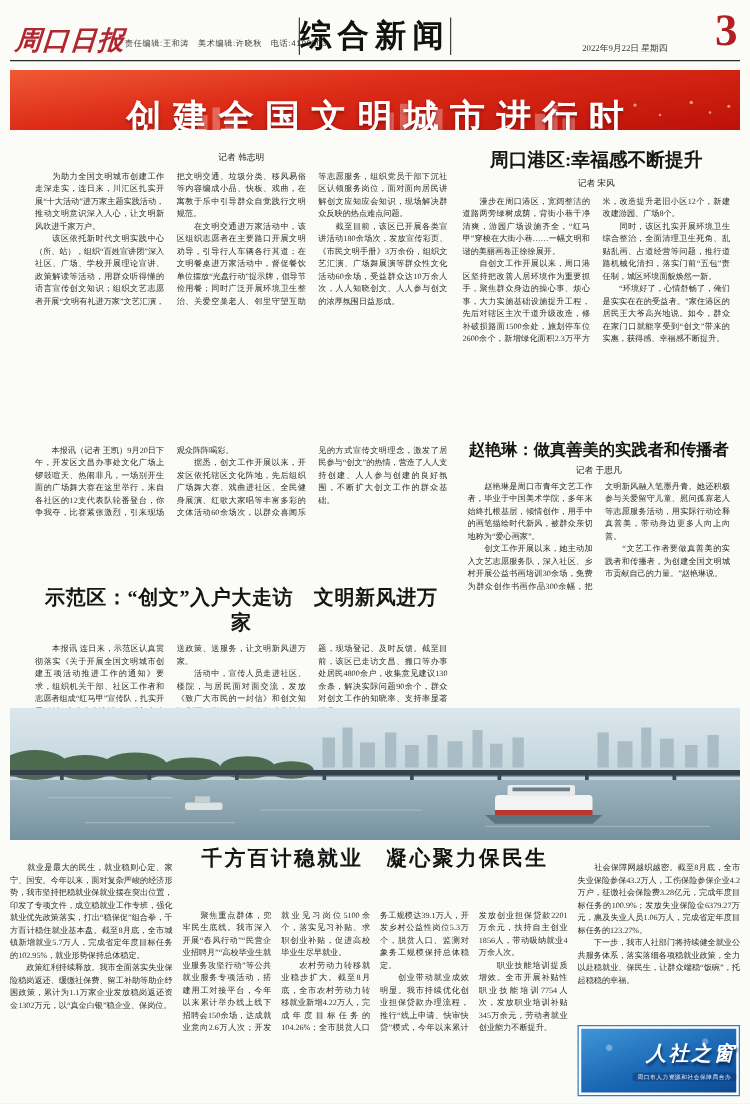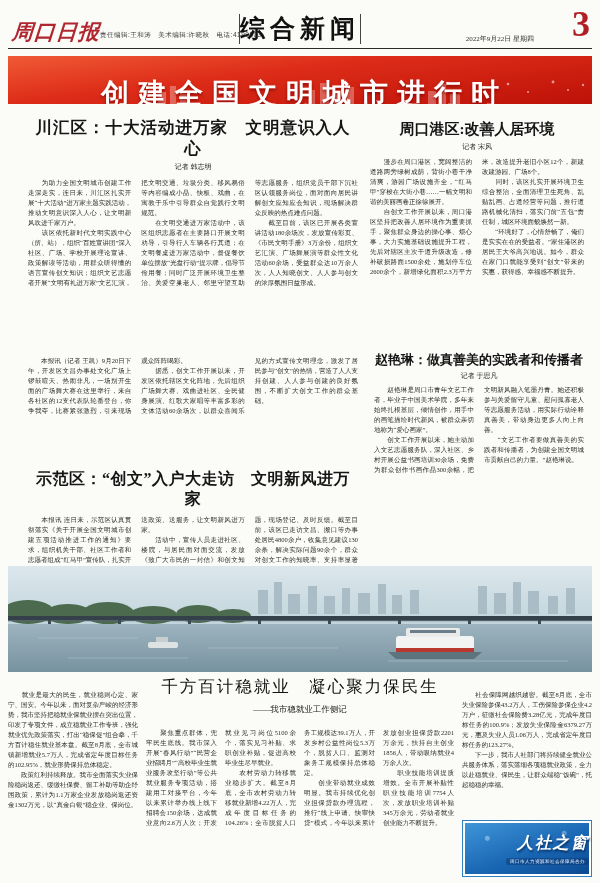--- a/index.html
+++ b/index.html
@@ -52,21 +52,21 @@
 
   .art-e { position:absolute; left:28px;  top:446px; width:330px;margin-top:23px; }
   .art-e .headline { font-size:16px; letter-spacing:.5px; }
   .art-e .art-body { margin-top:6px; height:86px; column-count:3; }
 
   
   .photo { position:absolute; left:8px; top:566px; width:584px; height:106px; overflow:hidden; }
 
   
   .feat-head { position:absolute; left:150px; top:676px; width:300px; text-align:center; }
-  .feat-title { font-size:16.5px; font-weight:normal; letter-spacing:2px; color:#141414; }
+  .feat-title { font-size:16.5px; font-weight:bold; letter-spacing:2px; color:#141414; }
   .feat-sub { font-size:8.5px; color:#222; margin-top:6px; }
   .feat-left  { position:absolute; left:8px;   top:690px; width:130px; height:186px; }
   .feat-main  { position:absolute; left:146px; top:728px; width:308px; height:148px; column-count:4 !important; column-gap:8px; }
   .feat-right { position:absolute; left:462px; top:690px; width:130px; height:126px; }
 
   
   .hr-box { position:absolute; left:462px; top:820px; width:130px; height:57px;
             border:1.5px solid #2f7fc1; background:#fff; padding:2px; box-sizing:border-box; }
   .hr-inner { width:100%; height:100%; box-sizing:border-box; display:flex; flex-direction:column;
               align-items:flex-end; justify-content:center; gap:4px;
@@ -118,30 +118,29 @@
           <circle cx="545" cy="4" r="1.4"></circle>
         <circle cx="560" cy="12" r="1"></circle>
           <circle cx="575" cy="7" r="1.2"></circle>
           <circle cx="480" cy="18" r="1"></circle>
       </g>
     </svg>
     <div class="banner-title">创建全国文明城市进行时</div>
   </div>
 
   <div class="art-a">
-    <div class="headline">川汇区：十大活动进万家　文明意识入人心</div>
     <div class="byline">记者 韩志明</div>
     <div class="art-body">　　为助力全国文明城市创建工作走深走实，连日来，川汇区扎实开展“十大活动”进万家主题实践活动，推动文明意识深入人心，让文明新风吹进千家万户。
 　　该区依托新时代文明实践中心（所、站），组织“百姓宣讲团”深入社区、广场、学校开展理论宣讲、政策解读等活动，用群众听得懂的语言宣传创文知识；组织文艺志愿者开展“文明有礼进万家”文艺汇演，把文明交通、垃圾分类、移风易俗等内容编成小品、快板、戏曲，在寓教于乐中引导群众自觉践行文明规范。
 　　在文明交通进万家活动中，该区组织志愿者在主要路口开展文明劝导，引导行人车辆各行其道；在文明餐桌进万家活动中，督促餐饮单位摆放“光盘行动”提示牌，倡导节俭用餐；同时广泛开展环境卫生整治、关爱空巢老人、邻里守望互助等志愿服务，组织党员干部下沉社区认领服务岗位，面对面向居民讲解创文应知应会知识，现场解决群众反映的热点难点问题。
 　　截至目前，该区已开展各类宣讲活动180余场次，发放宣传彩页、《市民文明手册》3万余份，组织文艺汇演、广场舞展演等群众性文化活动60余场，受益群众达10万余人次，人人知晓创文、人人参与创文的浓厚氛围日益形成。</div>
   </div>
 
   <div class="art-b">
-    <div class="headline">周口港区:改善人居环境</div>
+    <div class="headline">周口港区:幸福感不断提升</div>
     <div class="byline">记者 宋风</div>
     <div class="art-body">　　漫步在周口港区，宽阔整洁的道路两旁绿树成荫，背街小巷干净清爽，游园广场设施齐全，“红马甲”穿梭在大街小巷……一幅文明和谐的美丽画卷正徐徐展开。
 　　自创文工作开展以来，周口港区坚持把改善人居环境作为重要抓手，聚焦群众身边的操心事、烦心事，大力实施基础设施提升工程，先后对辖区主次干道升级改造，修补破损路面1500余处，施划停车位2600余个，新增绿化面积2.3万平方米，改造提升老旧小区12个，新建改建游园、广场8个。
 　　同时，该区扎实开展环境卫生综合整治，全面清理卫生死角、乱贴乱画、占道经营等问题，推行道路机械化清扫，落实门前“五包”责任制，城区环境面貌焕然一新。
 　　“环境好了，心情舒畅了，俺们是实实在在的受益者。”家住港区的居民王大爷高兴地说。如今，群众在家门口就能享受到“创文”带来的实惠，获得感、幸福感不断提升。</div>
   </div>
 
   <div class="art-c">
     <div class="art-body">　　本报讯（记者 王凯）9月20日下午，开发区文昌办事处文化广场上锣鼓喧天、热闹非凡，一场别开生面的广场舞大赛在这里举行，来自各社区的12支代表队轮番登台，你争我夺，比赛紧张激烈，引来现场观众阵阵喝彩。
 　　据悉，创文工作开展以来，开发区依托辖区文化阵地，先后组织广场舞大赛、戏曲进社区、全民健身展演、红歌大家唱等丰富多彩的文体活动60余场次，以群众喜闻乐见的方式宣传文明理念，激发了居民参与“创文”的热情，营造了人人支持创建、人人参与创建的良好氛围，不断扩大创文工作的群众基础。</div>
@@ -228,21 +227,20 @@
       </g>
       <g>
         <rect x="140" y="76" width="30" height="6" rx="2" fill="#dde2e2"></rect>
         <rect x="148" y="71" width="12" height="5" fill="#c7ced0"></rect>
       </g>
     </svg>
   </div>
 
   <div class="feat-head">
     <div class="feat-title">千方百计稳就业　凝心聚力保民生</div>
-    <div class="feat-sub">——我市稳就业工作侧记</div>
   </div>
   <div class="art-body feat-left">　　就业是最大的民生，就业稳则心定、家宁、国安。今年以来，面对复杂严峻的经济形势，我市坚持把稳就业保就业摆在突出位置，印发了专项文件，成立稳就业工作专班，强化就业优先政策落实，打出“稳保促”组合拳，千方百计稳住就业基本盘。截至8月底，全市城镇新增就业5.7万人，完成省定年度目标任务的102.95%，就业形势保持总体稳定。
 　　政策红利持续释放。我市全面落实失业保险稳岗返还、缓缴社保费、留工补助等助企纾困政策，累计为1.1万家企业发放稳岗返还资金1302万元，以“真金白银”稳企业、保岗位。</div>
   <div class="art-body feat-main">　　聚焦重点群体，兜牢民生底线。我市深入开展“春风行动”“民营企业招聘月”“高校毕业生就业服务攻坚行动”等公共就业服务专项活动，搭建用工对接平台，今年以来累计举办线上线下招聘会150余场，达成就业意向2.6万人次；开发就业见习岗位5100余个，落实见习补贴、求职创业补贴，促进高校毕业生尽早就业。
 　　农村劳动力转移就业稳步扩大。截至8月底，全市农村劳动力转移就业新增4.22万人，完成年度目标任务的104.26%；全市脱贫人口务工规模达39.1万人，开发乡村公益性岗位5.3万个，脱贫人口、监测对象务工规模保持总体稳定。
 　　创业带动就业成效明显。我市持续优化创业担保贷款办理流程，推行“线上申请、快审快贷”模式，今年以来累计发放创业担保贷款2201万余元，扶持自主创业1856人，带动吸纳就业4万余人次。
 　　职业技能培训提质增效。全市开展补贴性职业技能培训7754人次，发放职业培训补贴345万余元，劳动者就业创业能力不断提升。</div>
   <div class="art-body feat-right">　　社会保障网越织越密。截至8月底，全市失业保险参保43.2万人，工伤保险参保企业4.2万户，征缴社会保险费3.28亿元，完成年度目标任务的100.9%；发放失业保险金6379.27万元，惠及失业人员1.06万人，完成省定年度目标任务的123.27%。
 　　下一步，我市人社部门将持续健全就业公共服务体系，落实落细各项稳就业政策，全力以赴稳就业、保民生，让群众端稳“饭碗”，托起稳稳的幸福。</div>
 

